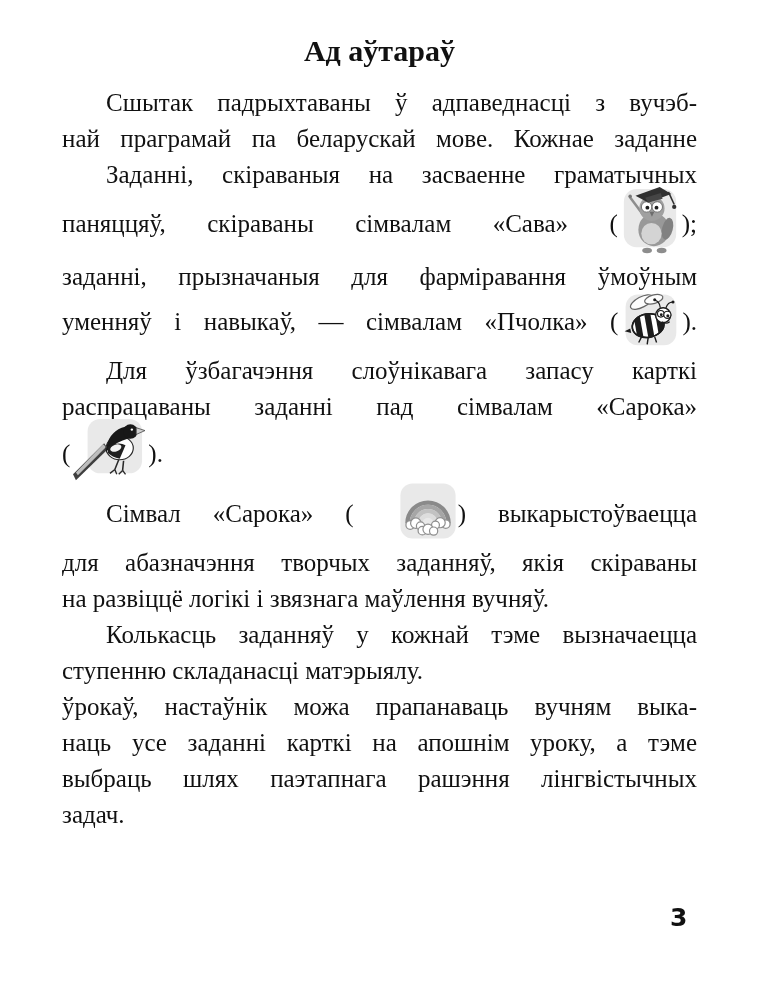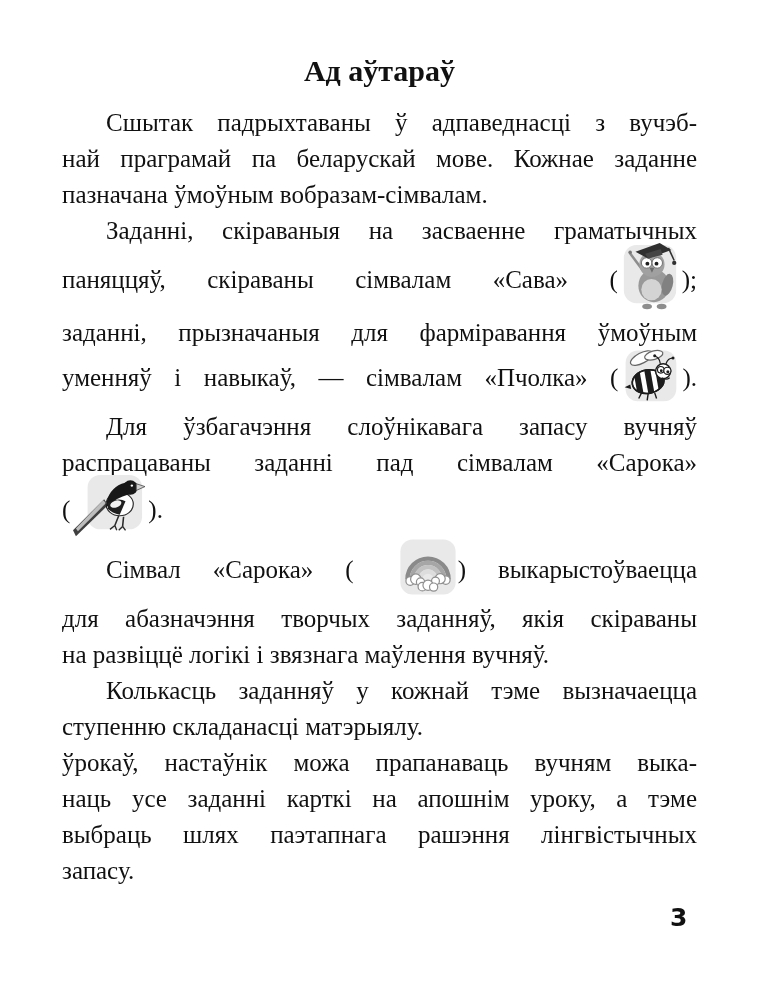--- a/index.html
+++ b/index.html
@@ -6,21 +6,21 @@
   body {
     width:767px; height:1000px;
     background:#ffffff;
     font-family:"Liberation Serif", serif;
     color:#111111;
     position:relative;
     overflow:hidden;
   }
   .page {
     position:absolute; inset:0;
-    padding:54px 70px 0 62px;
+    padding:34px 70px 0 62px;
     box-sizing:border-box;
   }
   .title {
     font-size:30px; font-weight:bold;
     text-align:center;
     line-height:34px;
     margin-bottom:17px;
   }
   .line {
     font-size:25px;
@@ -47,21 +47,20 @@
 </head>
 <body>
 
 <div class="page">
 
   <div class="title">Ад аўтараў</div>
 
   <div>
     <div class="line jl ind">Сшытак падрыхтаваны ў адпаведнасці з вучэб-</div>
     <div class="line jl">най праграмай па беларускай мове. Кожнае заданне</div>
-    <div class="line">пазначана ўмоўным вобразам-сімвалам.</div>
   </div>
 
   <div>
     <div class="line jl ind">Заданні, скіраваныя на засваенне граматычных</div>
     <div class="line jl"><span>паняццяў, скіраваны сімвалам «Сава» (</span><span class="sym owl"><svg viewBox="0 0 64 80" width="62" height="78" xmlns="http://www.w3.org/2000/svg">
         <rect x="5" y="7" width="54" height="60" rx="13" fill="#e9e9e9"></rect>
         <line x1="11" y1="15" x2="26" y2="35" stroke="#8d8d8d" stroke-width="2.6"></line>
         <circle cx="11.5" cy="14.5" r="1.8" fill="#777777"></circle>
         <ellipse cx="36" cy="49" rx="16" ry="17" fill="#999999"></ellipse>
         <ellipse cx="50" cy="48" rx="5.5" ry="11.5" fill="#818181" transform="rotate(14 50 48)"></ellipse>
@@ -110,21 +109,21 @@
         <circle cx="57.5" cy="15" r="1.6" fill="#1c1c1c"></circle>
         <circle cx="44.5" cy="27.5" r="3.5" fill="#ffffff" stroke="#1c1c1c" stroke-width="1.2"></circle>
         <circle cx="51.5" cy="28.5" r="3.8" fill="#ffffff" stroke="#1c1c1c" stroke-width="1.2"></circle>
         <circle cx="45" cy="28.5" r="1.5" fill="#1c1c1c"></circle>
         <circle cx="52" cy="29.5" r="1.6" fill="#1c1c1c"></circle>
         <path d="M46,36 q4,3 8,0" stroke="#1c1c1c" stroke-width="1.2" fill="none"></path>
       </svg></span><span>).</span></div>
   </div>
 
   <div>
-    <div class="line jl ind">Для ўзбагачэння слоўнікавага запасу вучняў</div>
+    <div class="line jl ind">Для ўзбагачэння слоўнікавага запасу карткі</div>
     <div class="line jl">распрацаваны заданні пад сімвалам «Сарока»</div>
     <div class="line"><span>(</span><span class="sym magpie"><svg viewBox="0 0 78 72" width="76" height="70" xmlns="http://www.w3.org/2000/svg">
         <rect x="17" y="3" width="56" height="56" rx="13" fill="#e9e9e9"></rect>
         <polygon points="38,34 5,66 2,60 34,28" fill="#3f3f3f"></polygon>
         <polygon points="36,32 7,61 5,58 33,29" fill="#bdbdbd"></polygon>
         <ellipse cx="50" cy="33" rx="14" ry="12" fill="#ffffff" stroke="#2a2a2a" stroke-width="1.2"></ellipse>
         <path d="M36,34 Q38,18 52,12 Q64,8 70,14 L64,22 Q52,24 44,30 Q38,33 36,38 Z" fill="#181818"></path>
         <circle cx="61" cy="16" r="7.5" fill="#181818"></circle>
         <polygon points="67,12 76,15 67,19" fill="#cfcfcf" stroke="#444444" stroke-width="0.8"></polygon>
         <circle cx="62.5" cy="14" r="1.2" fill="#ffffff"></circle>
@@ -160,18 +159,18 @@
 
   <div>
     <div class="line jl ind">Колькасць заданняў у кожнай тэме вызначаецца</div>
     <div class="line">ступенню складанасці матэрыялу.</div>
   </div>
 
   <div>
     <div class="line jl">ўрокаў, настаўнік можа прапанаваць вучням выка-</div>
     <div class="line jl">наць усе заданні карткі на апошнім уроку, а тэме</div>
     <div class="line jl">выбраць шлях паэтапнага рашэння лінгвістычных</div>
-    <div class="line">запасу.</div>
+    <div class="line">задач.</div>
   </div>
 
   <div class="pageno">3</div>
 
 </div>
 
 </body></html>

